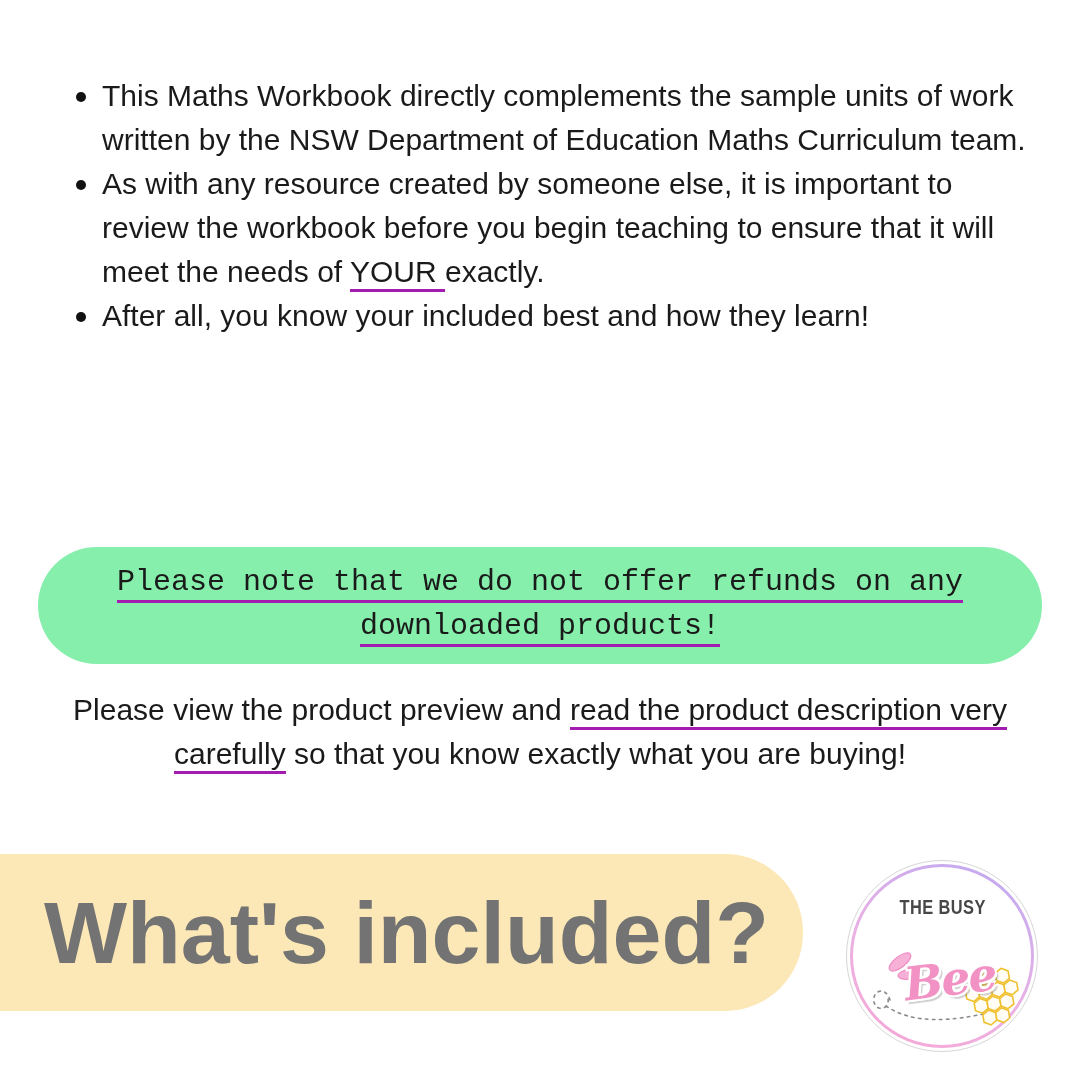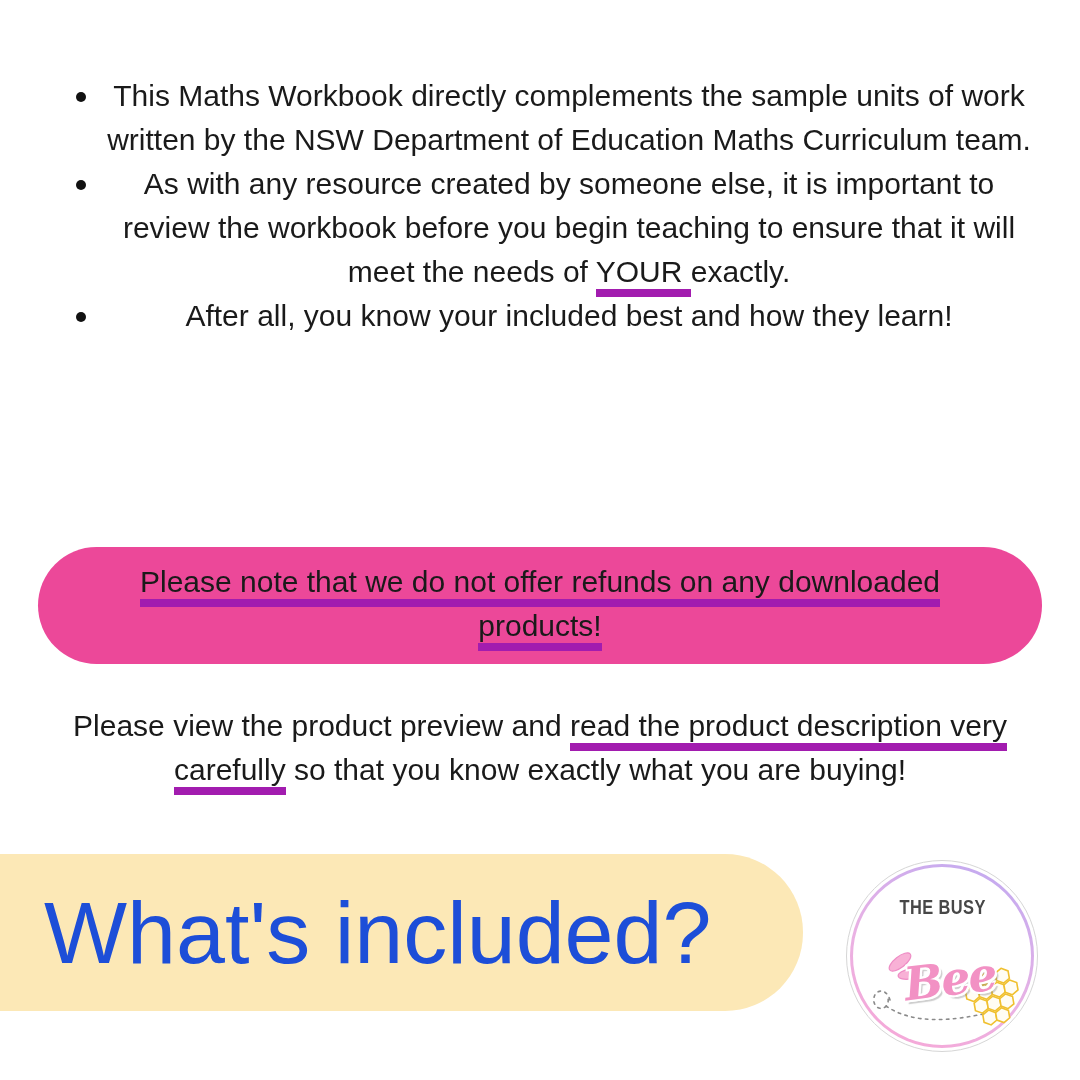--- a/index.html
+++ b/index.html
@@ -22,34 +22,33 @@
     margin: 0;
     padding: 0;
     list-style: none;
     font-size: 30px;
     line-height: 44px;
     font-weight: 300;
   }
   .bullet-item {
     position: relative;
     padding-left: 30px;
-    text-align: center;
   }
   .bullet-item::before {
     content: "";
     position: absolute;
     left: 4px;
     top: 18px;
     width: 10px;
     height: 10px;
     border-radius: 50%;
     background: #111;
   }
   .u {
-    border-bottom: 8px solid #a21caf;
+    border-bottom: 3px solid #a21caf;
     padding-bottom: 1px;
   }
 
   
   .refund-box {
     position: absolute;
     left: 38px;
     top: 547px;
     width: 1004px;
     height: 117px;
@@ -61,21 +60,21 @@
     font-size: 30px;
     line-height: 44px;
   }
 
   
   .preview-note {
     position: absolute;
     left: 40px;
     right: 40px;
     top: 688px;
-    margin: 16px;
+    margin: 0;
     text-align: center;
     font-size: 30px;
     line-height: 44px;
   }
 
   
   .banner {
     position: absolute;
     left: 0;
     top: 854px;
@@ -83,23 +82,23 @@
     height: 157px;
     background: #fce8b6;
     border-radius: 0 78px 78px 0;
     display: flex;
     align-items: center;
     box-sizing: border-box;
     padding-left: 44px;
   }
   .banner-title {
     font-size: 88px;
-    font-weight: 400;
+    font-weight: 700;
     letter-spacing: 0px;
-    color: #1d4ed8;
+    color: #737373;
     white-space: nowrap;
   }
 
   
   .logo {
     position: absolute;
     left: 846px;
     top: 860px;
     width: 192px;
     height: 192px;
@@ -179,21 +178,21 @@
 <body>
 
 <div class="canvas">
 
   <ul class="bullets">
     <li class="bullet-item"><span>This Maths Workbook directly complements the sample units of work written by the NSW Department of Education Maths Curriculum team.</span></li>
     <li class="bullet-item"><span>As with any resource created by someone else, it is important to review the workbook before you begin teaching to ensure that it will meet the needs of </span><span class="u">YOUR </span><span>exactly.</span></li>
     <li class="bullet-item"><span>After all, you know your included best and how they learn!</span></li>
   </ul>
 
-  <div class="refund-box" style="background: #ec4899;">
+  <div class="refund-box" style="background: #86efac; font-family: Liberation Mono, monospace;">
     <span class="u">Please note that we do not offer refunds on any downloaded products!</span>
   </div>
 
   <p class="preview-note"><span>Please view the product preview and </span><span class="u">read the product description very carefully</span><span> so that you know exactly what you are buying!</span></p>
 
   <div class="banner" style="background: rgb(252, 232, 182);">
     <span class="banner-title">What's included?</span>
   </div>
 
   <div class="logo">

